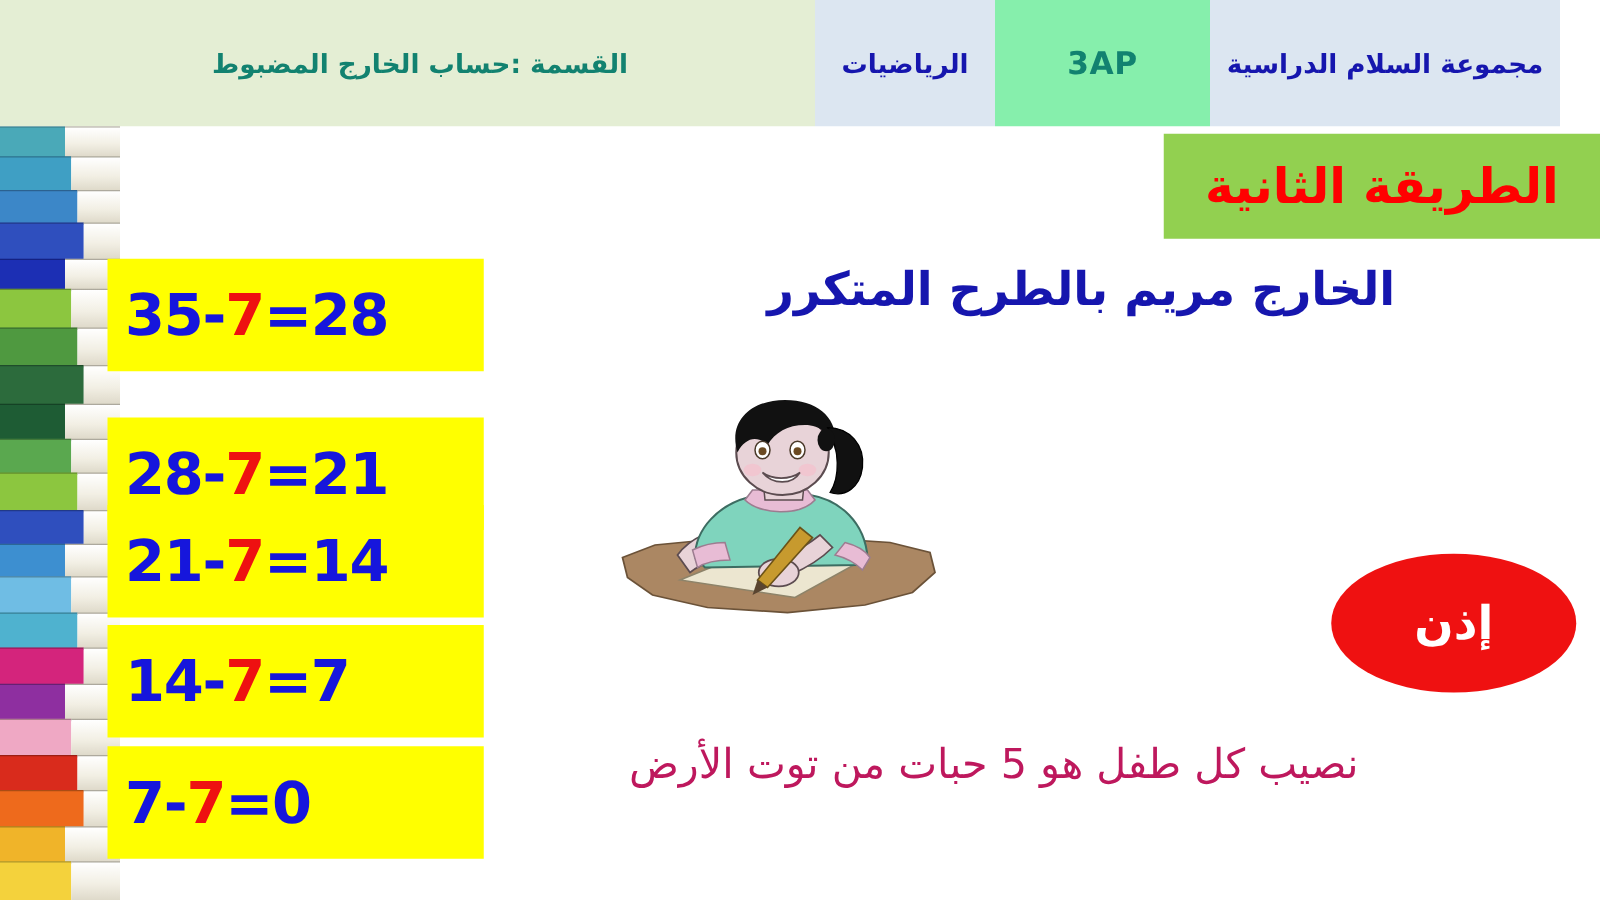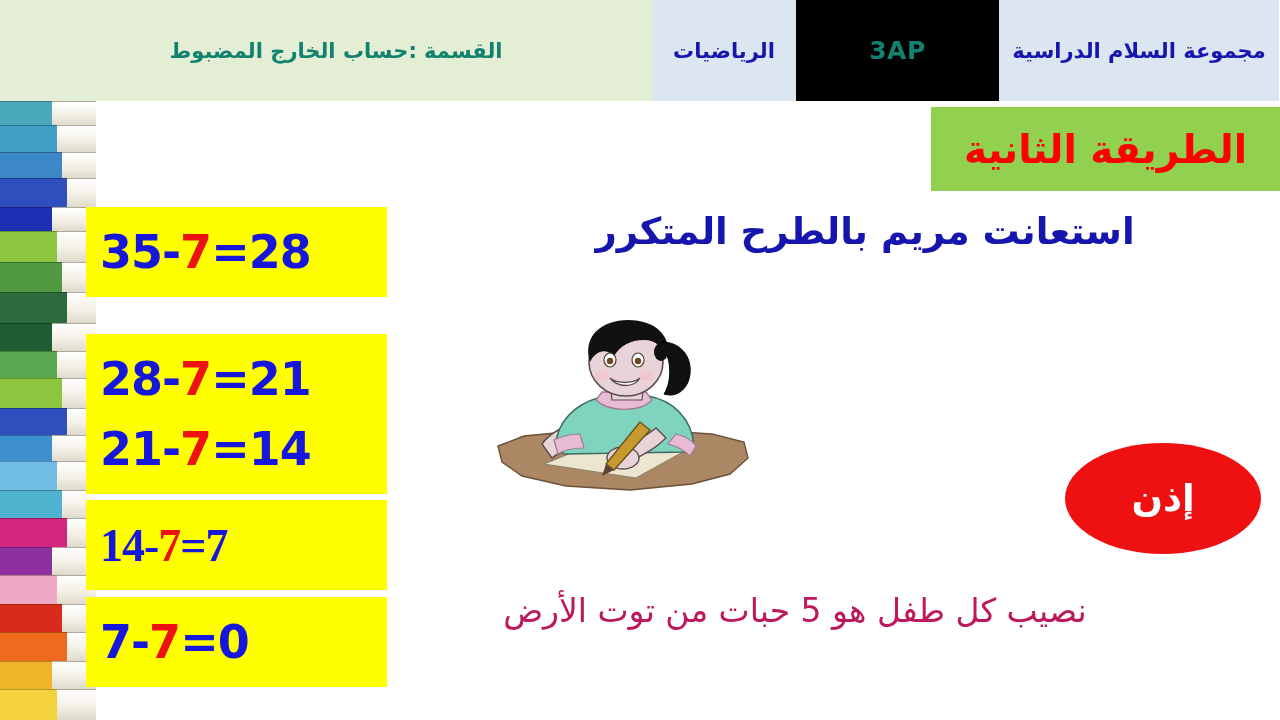--- a/index.html
+++ b/index.html
@@ -27,21 +27,21 @@
   .hcell {
     height: 101px;
     display: flex;
     align-items: center;
     justify-content: center;
     box-sizing: border-box;
     direction: rtl;
   }
   .hcell-lesson { width: 652px; background: #e4eed4; padding-left: 20px; }
   .hcell-subject { width: 144px; background: #dce6f1; }
-  .hcell-level  { width: 203px; background: #000000; }
+  .hcell-level  { width: 172px; background: #86efac; }
   .hcell-school { width: 280px; background: #dce6f1; }
 
   .h-text-teal {
     color: #128270;
     font-size: 21px;
     font-weight: bold;
     letter-spacing: 0px;
   }
   .h-text-blue {
     color: #1616ae;
@@ -192,21 +192,21 @@
     </div>
     <div class="hcell hcell-school">
       <span class="h-text-blue">مجموعة السلام الدراسية</span>
     </div>
   </div>
 
   <div class="method-title">
     <span>الطريقة الثانية</span>
   </div>
 
-  <div class="intro-line">استعانت مريم بالطرح المتكرر</div>
+  <div class="intro-line">الخارج مريم بالطرح المتكرر</div>
 
   <div class="books" id="book-stack">
       <div class="book" style="height: 24.4342px;">
         <div class="spine" style="background: rgb(74, 169, 184); width: 52px;"></div>
         <div class="pages"></div>
       </div>
       <div class="book" style="height: 26.4704px;">
         <div class="spine" style="background: rgb(63, 159, 196); width: 57px;"></div>
         <div class="pages"></div>
       </div>
@@ -296,21 +296,21 @@
       <div class="eq-box" style="top: 207px; background: rgb(255, 255, 0);">
         <div class="eq-text" style="color: rgb(22, 22, 220);"><span>35</span><span>-</span><span class="sub" style="color: rgb(238, 17, 17);">7</span><span>=</span><span>28</span></div>
       </div>
       <div class="eq-box" style="top: 306px; background: rgb(255, 255, 0); margin-top: 28px;">
         <div class="eq-text" style="color: rgb(22, 22, 220);"><span>28</span><span>-</span><span class="sub" style="color: rgb(238, 17, 17);">7</span><span>=</span><span>21</span></div>
       </div>
       <div class="eq-box" style="top: 404px; background: rgb(255, 255, 0);">
         <div class="eq-text" style="color: rgb(22, 22, 220);"><span>21</span><span>-</span><span class="sub" style="color: rgb(238, 17, 17);">7</span><span>=</span><span>14</span></div>
       </div>
       <div class="eq-box" style="top: 500px; background: rgb(255, 255, 0);">
-        <div class="eq-text" style="color: rgb(22, 22, 220); font-family: Liberation Serif, serif;"><span>14</span><span>-</span><span class="sub" style="color: rgb(238, 17, 17);">7</span><span>=</span><span>7</span></div>
+        <div class="eq-text" style="color: rgb(22, 22, 220);"><span>14</span><span>-</span><span class="sub" style="color: rgb(238, 17, 17);">7</span><span>=</span><span>7</span></div>
       </div>
       <div class="eq-box" style="top: 597px; background: rgb(255, 255, 0);">
         <div class="eq-text" style="color: rgb(22, 22, 220);"><span>7</span><span>-</span><span class="sub" style="color: rgb(238, 17, 17);">7</span><span>=</span><span>0</span></div>
       </div>
     </div>
 
   <div class="girl-figure">
     <svg viewBox="0 0 280 182" width="280" height="182" xmlns="http://www.w3.org/2000/svg">
 
       <path d="M18,128 L44,118 L96,113 L168,112 L232,116 L264,124 L268,140 L250,156 L212,166 L150,172 L86,168 L42,158 L22,144 Z" fill="#ab8763" stroke="#6b5238" stroke-width="1.4"></path>

